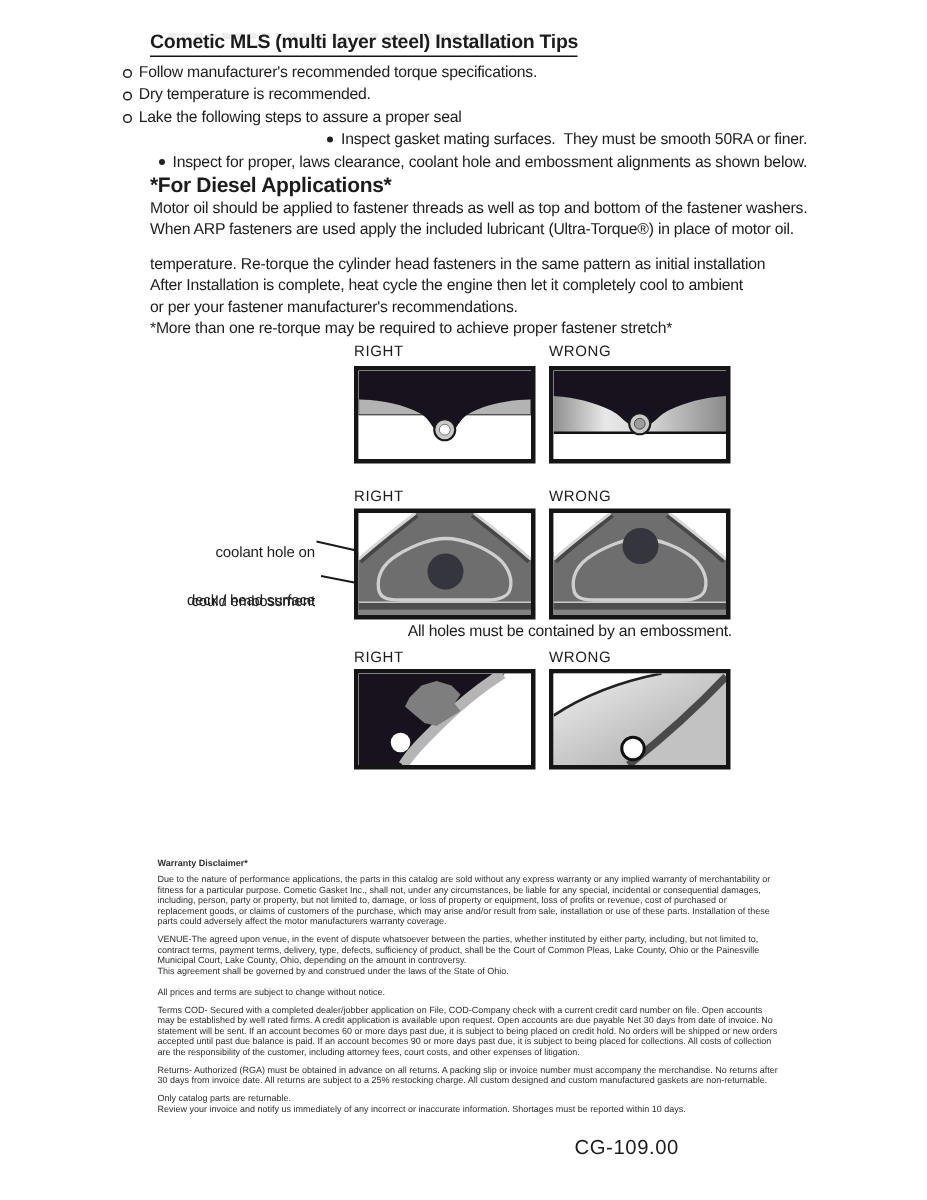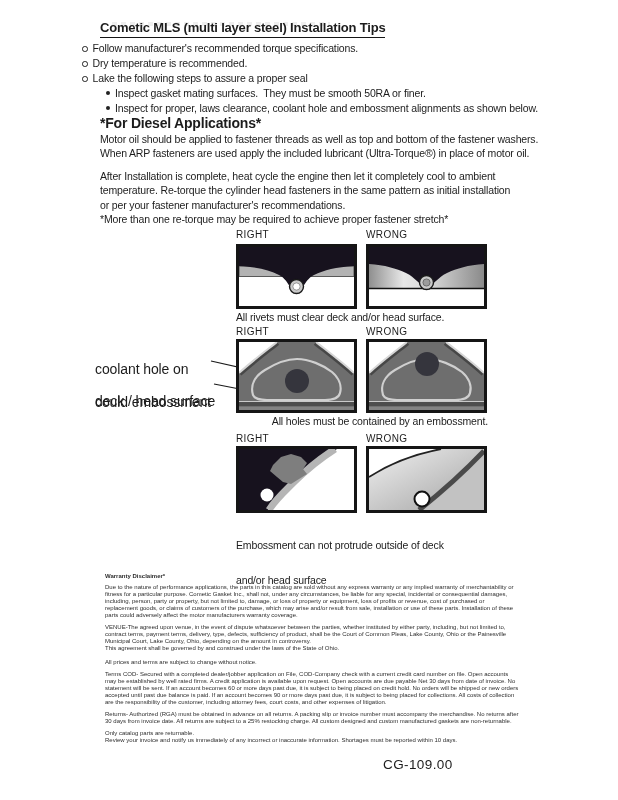--- a/index.html
+++ b/index.html
@@ -8,38 +8,38 @@
   .abs{position:absolute;}
   
   .bleed{left:112px;top:22px;width:218px;height:4px;
          background:repeating-linear-gradient(90deg,#ececec 0 5px,#ffffff 5px 9px);opacity:.85;}
   
   .title{left:100px;top:20px;font-size:13px;font-weight:700;letter-spacing:-0.2px;
          border-bottom:1.6px solid #151515;padding-bottom:2px;white-space:pre;}
   
   .tips{left:82px;top:41px;font-size:10.5px;letter-spacing:-0.15px;}
   .brow{display:flex;align-items:flex-start;line-height:15px;white-space:pre;}
-  .brow.sub{margin-left:24px;}
+  .brow.sub{margin-left:24px;justify-content:flex-end;}
   .mk{flex:0 0 auto;margin:5px 5px 0 0;width:3.5px;height:3.5px;border-radius:50%;}
   .mk.open{border:1px solid #222;}
   .mk.fill{background:#222;width:4px;height:4px;margin-top:5px;}
   
   .h2{left:100px;top:115px;font-size:14px;font-weight:700;letter-spacing:-0.2px;white-space:pre;}
   .para{font-size:10.5px;letter-spacing:-0.15px;}
   .para .ln{line-height:14.3px;white-space:pre;}
   .p1{left:100px;top:132px;}
   .p2{left:100px;top:169px;}
   .p3{left:100px;top:212px;}
   
   .dlabel{width:121px;font-size:10px;letter-spacing:.4px;white-space:pre;}
   .dbox{width:121px;border:3px solid #151515;box-sizing:border-box;background:#fff;}
   .dbox svg{display:block;width:100%;height:100%;}
   .h65{height:65px;} .h74{height:74px;} .h67{height:67px;}
   .cap{font-size:10.5px;letter-spacing:-0.15px;white-space:pre;line-height:11.5px;}
-  .callout{left:95px;width:115px;text-align:left;font-size:14px;letter-spacing:-0.1px;
+  .callout{left:95px;width:115px;text-align:right;font-size:10px;letter-spacing:-0.1px;
            line-height:10.5px;white-space:pre;}
   .leaders{left:205px;top:350px;width:100px;height:50px;}
   
   .legal{left:105px;top:573px;width:414px;font-size:6px;line-height:7px;color:#2e2e2e;}
   .legal p{margin:0 0 5px 0;}
   .legal p.tight{margin-bottom:0;}
   .legal p.gap10{margin-bottom:7px;}
   .legal .lh{font-weight:700;margin-bottom:4px;}
   .code{left:383px;top:757px;font-size:13.5px;letter-spacing:.4px;white-space:pre;}
 </style>
@@ -75,22 +75,22 @@
     </div>
   </div>
 
   <div class="abs h2">*For Diesel Applications*</div>
 
   <div class="abs para p1">
     <div class="ln">Motor oil should be applied to fastener threads as well as top and bottom of the fastener washers.</div>
     <div class="ln">When ARP fasteners are used apply the included lubricant (Ultra-Torque®) in place of motor oil.</div>
   </div>
   <div class="abs para p2">
+    <div class="ln">temperature. Re-torque the cylinder head fasteners in the same pattern as initial installation</div>
     <div class="ln">After Installation is complete, heat cycle the engine then let it completely cool to ambient</div>
-    <div class="ln">temperature. Re-torque the cylinder head fasteners in the same pattern as initial installation</div>
     <div class="ln">or per your fastener manufacturer's recommendations.</div>
   </div>
   <div class="abs para p3">
     <div class="ln">*More than one re-torque may be required to achieve proper fastener stretch*</div>
   </div>
 
   <div class="abs dlabel" style="left:236px;top:229px;">RIGHT</div>
   <div class="abs dlabel" style="left:366px;top:229px;">WRONG</div>
 
   <div class="abs dbox h65" style="left:236px;top:244px;">
@@ -113,21 +113,20 @@
         </linearGradient>
       </defs>
       <rect width="115" height="59" fill="#ffffff"></rect>
       <rect x="0" y="17" width="115" height="24.5" fill="url(#gBand1)"></rect>
       <line x1="0" y1="41.5" x2="115" y2="41.5" stroke="#111111" stroke-width="1.6"></line>
       <path d="M0,0 H115 V17 C99,18 88,21.5 78,26 C68,30.5 67,37.5 57.5,38 C48,37.5 47,30.5 37,26 C27,21.5 16,18 0,17 Z" fill="#17121e"></path>
       <circle cx="57.5" cy="35.5" r="7" fill="#c9c9c9" stroke="#1a1a1a" stroke-width="1.4"></circle>
       <circle cx="57.5" cy="35.5" r="3.6" fill="#9c9c9c" stroke="#444444" stroke-width="0.6"></circle>
     </svg>
   </div>
-  <div class="abs cap" style="left:236px;top:312px;">All rivets must clear deck and/or head surface.</div>
 
   <div class="abs dlabel" style="left:236px;top:326px;">RIGHT</div>
   <div class="abs dlabel" style="left:366px;top:326px;">WRONG</div>
 
   <div class="abs callout" style="top:343px;">
     <div>coolant hole on</div>
     <div>deck / head surface</div>
   </div>
   <div class="abs callout" style="top:376px;">
     <div>could embossment</div>
@@ -193,24 +192,20 @@
         </linearGradient>
       </defs>
       <rect width="115" height="61" fill="url(#gDeck3)"></rect>
       <path d="M115,6 C97,25 76,44 54,61 L115,61 Z" fill="#c2c2c2"></path>
       <path d="M115,2 C96,22 74,42 50,61" stroke="#4a4a4a" stroke-width="5" fill="none"></path>
       <path d="M0,0 H72 C46,5 20,15 0,28 Z" fill="#ffffff"></path>
       <path d="M72,0 C46,5 20,15 0,28" stroke="#222222" stroke-width="1.8" fill="none"></path>
       <circle cx="53" cy="50" r="7.5" fill="#ffffff" stroke="#111111" stroke-width="2"></circle>
     </svg>
   </div>
-  <div class="abs cap" style="left:236px;top:517px;">
-    <div>Embossment can not protrude outside of deck</div>
-    <div>and/or head surface</div>
-  </div>
 
   <div class="abs legal">
     <p class="lh">Warranty Disclaimer*</p>
     <p>Due to the nature of performance applications, the parts in this catalog are sold without any express warranty or any implied warranty of merchantability or fitness for a particular purpose. Cometic Gasket Inc., shall not, under any circumstances, be liable for any special, incidental or consequential damages, including, person, party or property, but not limited to, damage, or loss of property or equipment, loss of profits or revenue, cost of purchased or replacement goods, or claims of customers of the purchase, which may arise and/or result from sale, installation or use of these parts. Installation of these parts could adversely affect the motor manufacturers warranty coverage.</p>
     <p class="tight">VENUE-The agreed upon venue, in the event of dispute whatsoever between the parties, whether instituted by either party, including, but not limited to, contract terms, payment terms, delivery, type, defects, sufficiency of product, shall be the Court of Common Pleas, Lake County, Ohio or the Painesville Municipal Court, Lake County, Ohio, depending on the amount in controversy.</p>
     <p class="gap10">This agreement shall be governed by and construed under the laws of the State of Ohio.</p>
     <p>All prices and terms are subject to change without notice.</p>
     <p>Terms COD- Secured with a completed dealer/jobber application on File, COD-Company check with a current credit card number on file. Open accounts may be established by well rated firms. A credit application is available upon request. Open accounts are due payable Net 30 days from date of invoice. No statement will be sent. If an account becomes 60 or more days past due, it is subject to being placed on credit hold. No orders will be shipped or new orders accepted until past due balance is paid. If an account becomes 90 or more days past due, it is subject to being placed for collections. All costs of collection are the responsibility of the customer, including attorney fees, court costs, and other expenses of litigation.</p>
     <p>Returns- Authorized (RGA) must be obtained in advance on all returns. A packing slip or invoice number must accompany the merchandise. No returns after 30 days from invoice date. All returns are subject to a 25% restocking charge. All custom designed and custom manufactured gaskets are non-returnable.</p>
     <p class="tight">Only catalog parts are returnable.</p>

